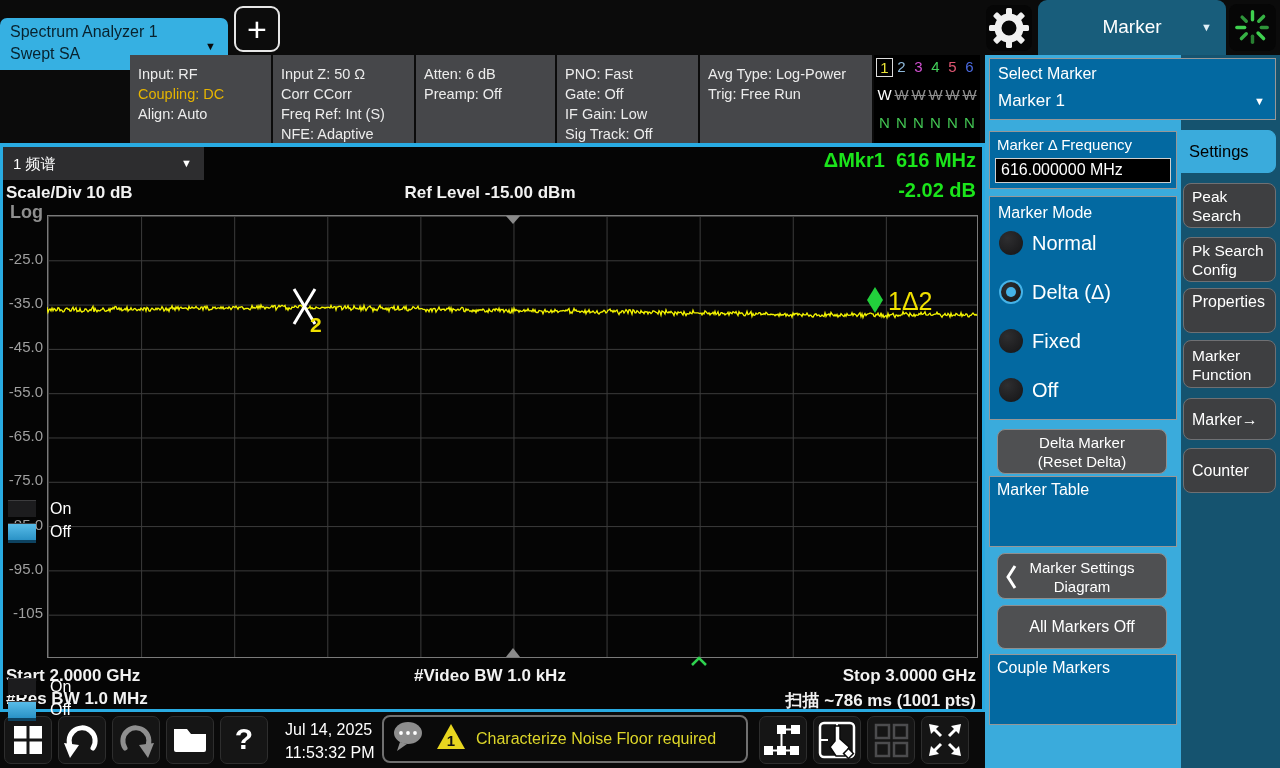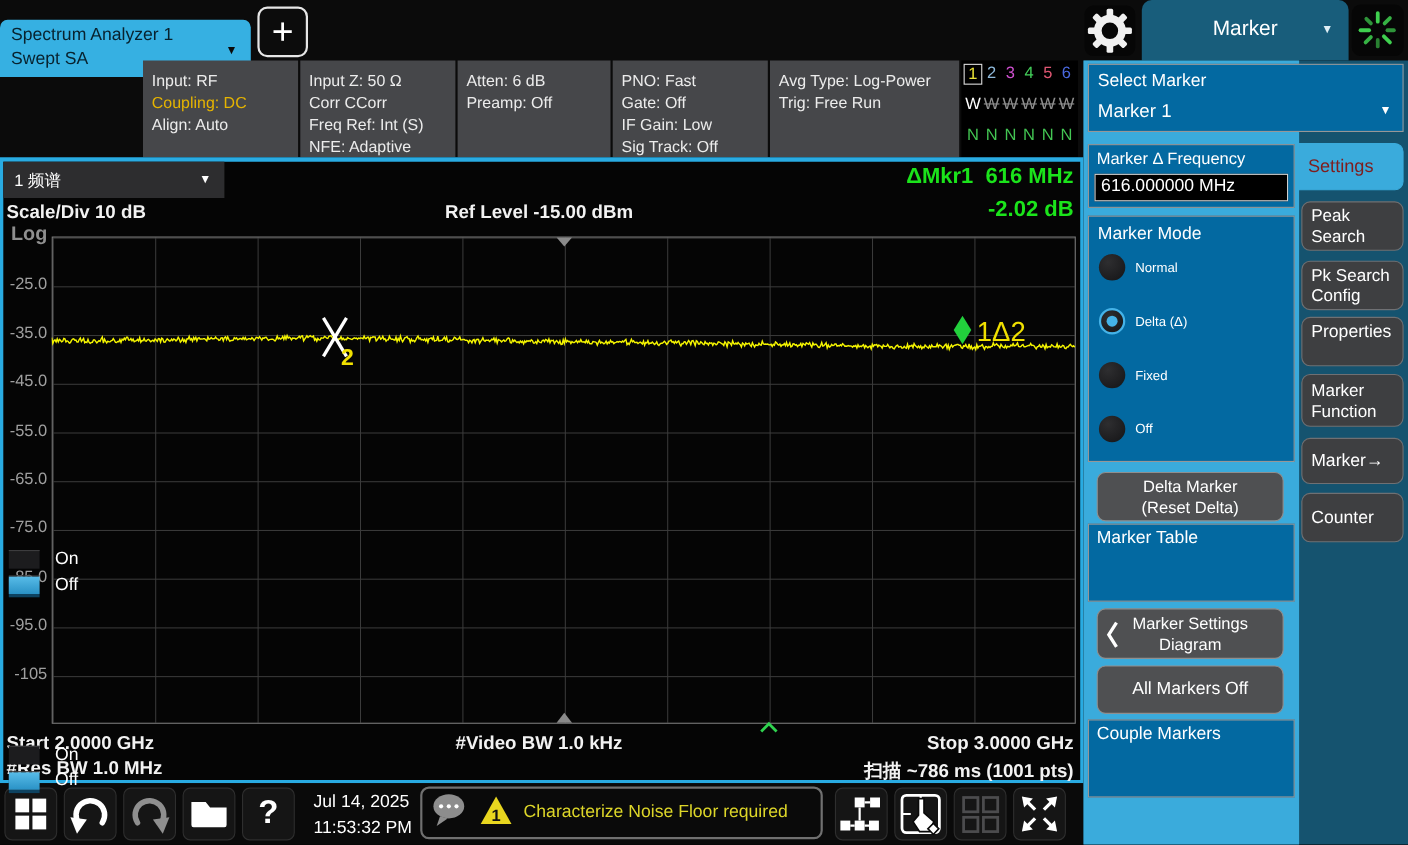--- a/index.html
+++ b/index.html
@@ -67,40 +67,40 @@
   #select-box{left:989px;top:58px;width:287px;height:62px;}
   #select-box .lbl{position:absolute;left:8px;top:6px;font-size:16px;}
   #select-box .val{position:absolute;left:8px;top:32px;font-size:17px;}
   #select-box .caret{position:absolute;right:10px;top:36px;font-size:11px;}
   #freq-box{left:989px;top:131px;width:188px;height:58px;}
   #freq-box .lbl{position:absolute;left:7px;top:4px;font-size:15px;}
   #freq-field{position:absolute;left:5px;top:26px;width:176px;height:25px;background:#000;border:1px solid #cfcfcf;
               box-sizing:border-box;font-size:16px;color:#fff;padding:2px 0 0 5px;}
   #mode-box{left:989px;top:196px;width:188px;height:224px;}
   #mode-box .lbl{position:absolute;left:8px;top:7px;font-size:16px;}
-  .radrow{position:absolute;left:999px;width:170px;height:28px;display:flex;align-items:center;gap:9px;font-size:12px;color:#fff;}
+  .radrow{position:absolute;left:999px;width:170px;height:28px;display:flex;align-items:center;gap:9px;font-size:20px;color:#fff;}
   .rad{width:24px;height:24px;border-radius:50%;background:radial-gradient(circle at 35% 30%,#2e2e30,#141416);
        box-sizing:border-box;position:relative;flex:0 0 auto;}
   .rad.sel{border:2px solid #45b3e8;}
   .rad.sel::after{content:"";position:absolute;inset:5px;border-radius:50%;background:#45b3e8;}
   .pbtn{position:absolute;left:997px;width:170px;background:#4f5052;border:1px solid #8f8f8f;border-radius:8px;
         box-sizing:border-box;color:#fff;font-size:15px;text-align:center;line-height:19px;}
   #delta-btn{top:429px;height:45px;padding-top:3px;}
   #diagram-btn{top:553px;height:46px;padding-top:4px;}
   #diagram-btn svg{position:absolute;left:7px;top:10px;}
   #alloff-btn{top:605px;height:44px;font-size:16px;line-height:41px;}
   .togbox{left:989px;width:188px;height:71px;}
   .togbox .lbl{position:absolute;left:7px;top:4px;font-size:16px;}
   .togrow{position:absolute;left:8px;width:170px;height:19px;display:flex;align-items:center;gap:14px;font-size:16px;}
   .tog-ind{width:28px;height:16px;background:#1c1c1e;border-top:1px solid #3c3c3e;flex:0 0 auto;}
   .tog-ind.on-blue{background:linear-gradient(#58bce8,#2a92c6);box-shadow:0 3px 0 #0d4260;}
   .rtab{position:absolute;left:1183px;width:93px;background:#3e3f41;border:1px solid #6f7073;border-radius:8px;
         box-sizing:border-box;color:#fff;font-size:15.5px;line-height:19px;padding:3px 0 0 8px;}
   #tab-settings{left:1180px;width:96px;top:130px;height:43px;background:#3aabdc;border-color:#3aabdc;
-                color:#7f1d1d;font-size:16.5px;border-radius:0 8px 8px 0;padding-top:11px;}
+                color:#000000;font-size:16.5px;border-radius:0 8px 8px 0;padding-top:11px;}
   #tab-peak{top:183px;height:45px;} #tab-pkcfg{top:237px;height:45px;}
   #tab-props{top:288px;height:45px;font-size:16px;}
   #tab-mfunc{top:340px;height:48px;padding-top:5px;}
   #tab-mto{top:398px;height:42px;padding-top:11px;font-size:16px;}
   #tab-counter{top:448px;height:45px;padding-top:12px;font-size:16px;}
 </style>
 </head>
 <body>
 
 <div id="app">

